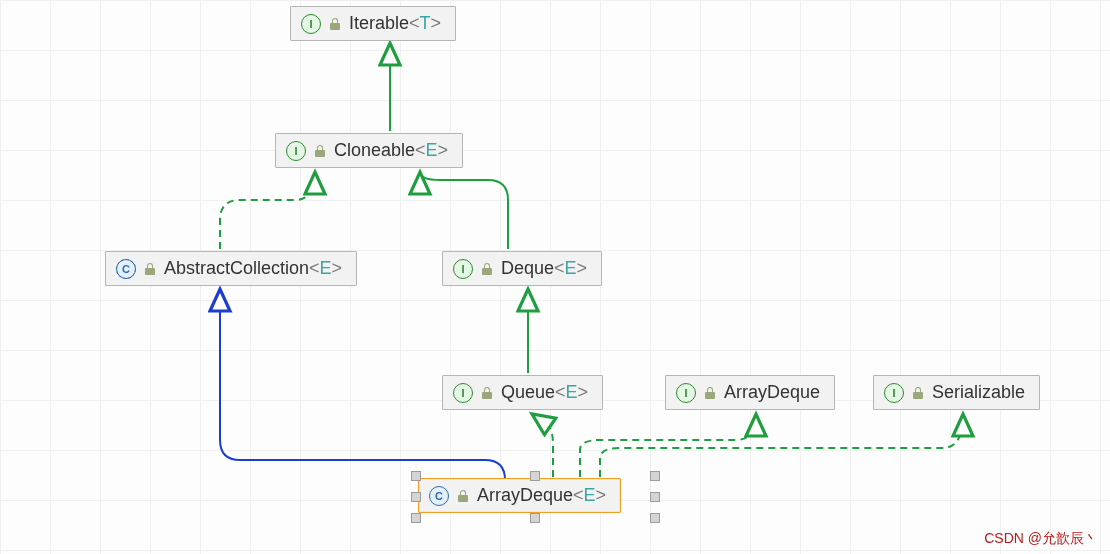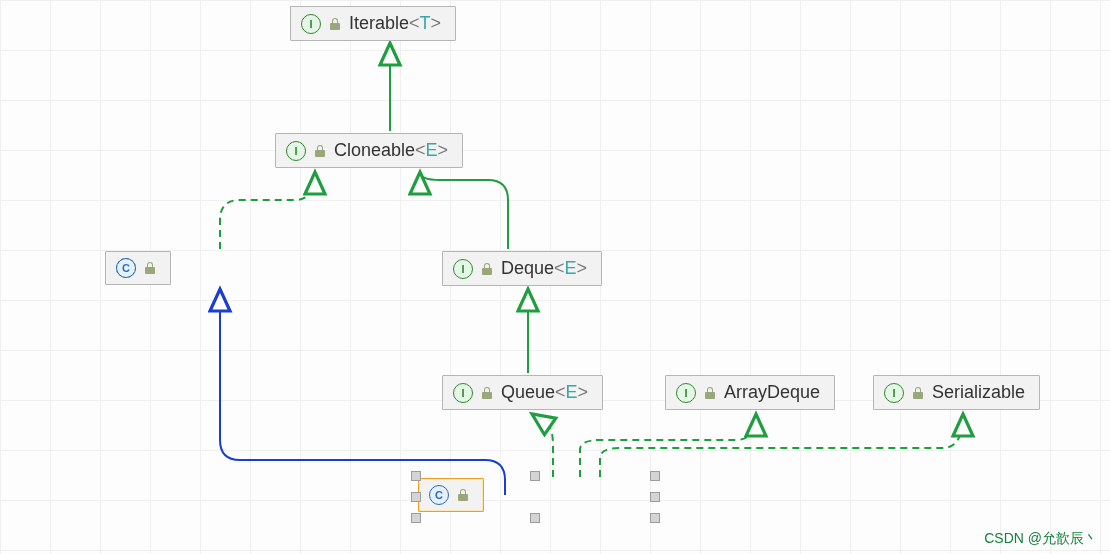--- a/index.html
+++ b/index.html
@@ -13,21 +13,21 @@
   .ico.iface{background:#e6f6e6;border:1px solid #2e8b2e;color:#2e8b2e;}
   .ico.cls{background:#e6f0fa;border:1px solid #2a6db0;color:#2a6db0;}
   .ico.clsA{position:relative;}
   .ico.clsA::after{content:"";position:absolute;inset:-1px;border:1px dashed #2a6db0;border-radius:50%;}
   .lock{width:12px;height:12px;position:relative;display:inline-block;}
   .lock::before{content:"";position:absolute;bottom:0;left:1px;width:10px;height:7px;background:#9aa77a;border-radius:1px;}
   .lock::after{content:"";position:absolute;top:0;left:3px;width:4px;height:5px;border:1.5px solid #9aa77a;border-bottom:none;border-radius:3px 3px 0 0;}
   .gn{color:#3aa6a6;}
   .gb{color:#777;}
   .handle{position:absolute;width:8px;height:8px;background:#d4d4d4;border:1px solid #9c9c9c;}
-  .watermark{position:absolute;right:12px;bottom:6px;color:#15803d;font-size:14px;font-family:Arial;}
+  .watermark{position:absolute;right:12px;bottom:6px;color:#b91c1c;font-size:14px;font-family:Arial;}
 </style>
 </head>
 <body>
 
 <div class="grid"></div>
 
 <svg class="arrows">
   <defs>
     <marker id="tri-green" markerWidth="14" markerHeight="14" refX="12" refY="6" orient="auto">
       <path d="M1 1 L12 6 L1 11 Z" fill="#fff" stroke="#1e9e3e" stroke-width="1.6"></path>
@@ -62,20 +62,21 @@
 
 <div class="node" style="left:275px;top:133px;">
   <span class="ico iface">I</span>
   <span class="lock"></span>
   <span><span>Cloneable</span><span class="gb">&lt;</span><span class="gn">E</span><span class="gb">&gt;</span></span>
 </div>
 
 <div class="node" style="left:105px;top:251px;">
   <span class="ico cls clsA">C</span>
   <span class="lock"></span>
+  <span><span>AbstractCollection</span><span class="gb">&lt;</span><span class="gn">E</span><span class="gb">&gt;</span></span>
 </div>
 
 <div class="node" style="left:442px;top:251px;">
   <span class="ico iface">I</span>
   <span class="lock"></span>
   <span><span>Deque</span><span class="gb">&lt;</span><span class="gn">E</span><span class="gb">&gt;</span></span>
 </div>
 
 <div class="node" style="left:442px;top:375px;">
   <span class="ico iface">I</span>
@@ -91,20 +92,21 @@
 
 <div class="node" style="left:873px;top:375px;">
   <span class="ico iface">I</span>
   <span class="lock"></span>
   <span>Serializable</span>
 </div>
 
 <div class="node sel" style="left:418px;top:478px;">
   <span class="ico cls">C</span>
   <span class="lock"></span>
+  <span><span>ArrayDeque</span><span class="gb">&lt;</span><span class="gn">E</span><span class="gb">&gt;</span></span>
 </div>
 
 <div class="handle" style="left:411px;top:471px;"></div>
 <div class="handle" style="left:530px;top:471px;"></div>
 <div class="handle" style="left:650px;top:471px;"></div>
 <div class="handle" style="left:411px;top:513px;"></div>
 <div class="handle" style="left:530px;top:513px;"></div>
 <div class="handle" style="left:650px;top:513px;"></div>
 <div class="handle" style="left:411px;top:492px;"></div>
 <div class="handle" style="left:650px;top:492px;"></div>

